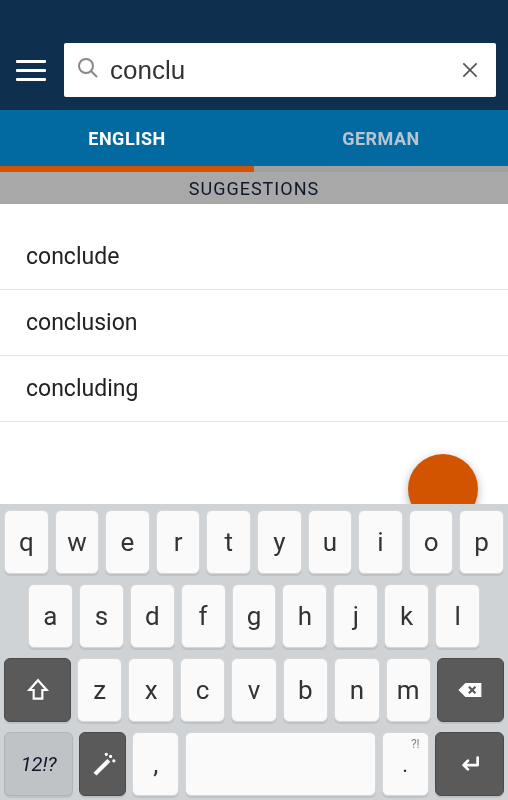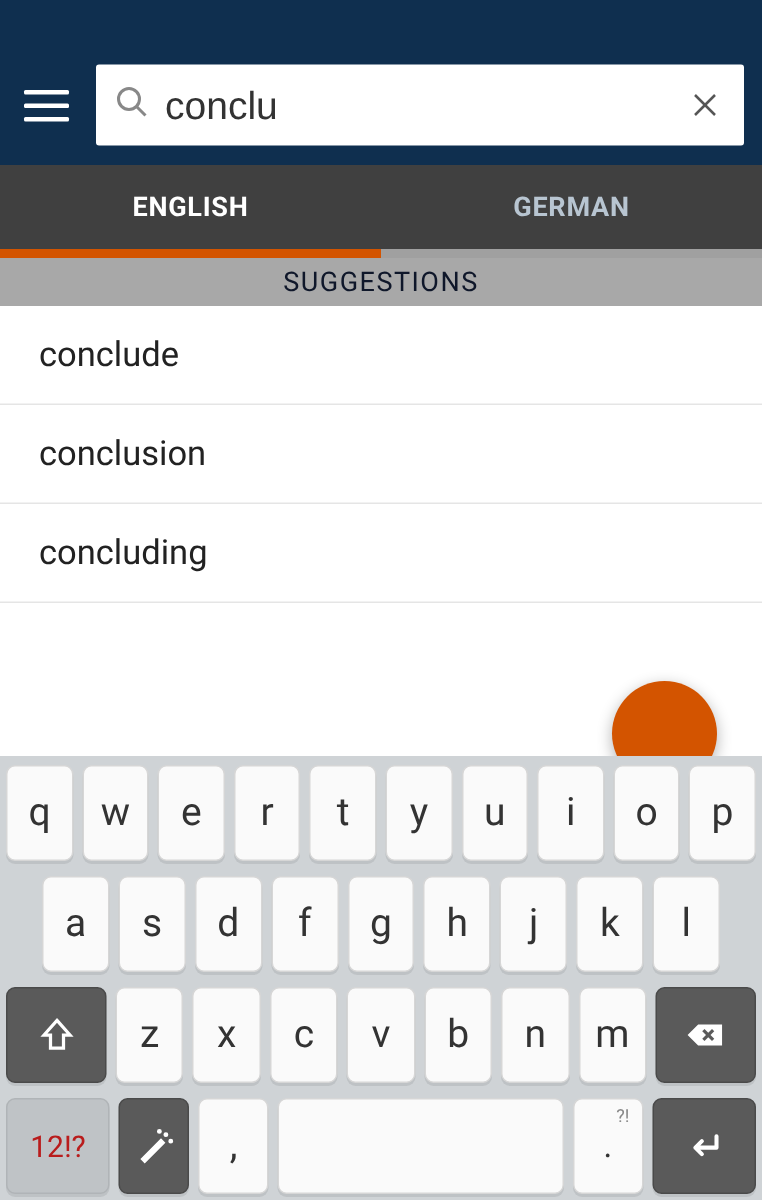--- a/index.html
+++ b/index.html
@@ -10,41 +10,41 @@
   .header { background: #0f2f4f; height: 110px; display: flex; align-items: center; padding: 30px 12px 0 12px; gap: 12px; }
   .hamburger { width: 40px; height: 40px; display: flex; flex-direction: column; justify-content: center; gap: 6px; cursor: pointer; padding: 4px; }
   .hamburger span { display: block; height: 3px; width: 30px; background: #fff; border-radius: 1px; }
   .search-box { flex: 1; background: #fff; height: 54px; display: flex; align-items: center; padding: 0 12px; border-radius: 2px; }
   .search-icon svg { width: 24px; height: 24px; stroke: #888; fill: none; stroke-width: 2; }
   .search-input { flex: 1; border: none; outline: none; font-size: 26px; padding: 0 10px; color: #333; background: transparent; }
   .clear-btn { width: 28px; height: 28px; display: flex; align-items: center; justify-content: center; cursor: pointer; }
   .clear-btn svg { width: 20px; height: 20px; stroke: #555; stroke-width: 2; }
 
   
-  .tabs { background: #404040; height: 56px; display: flex; position: relative; }
+  .tabs { background: #0369a1; height: 56px; display: flex; position: relative; }
   .tab { flex: 1; display: flex; align-items: center; justify-content: center; color: #fff; font-size: 18px; font-weight: 700; letter-spacing: 0.5px; cursor: pointer; }
   .tab.inactive { color: #b8c5d1; }
   .tab-indicator-row { background: #a0a0a0; height: 6px; display: flex; }
   .tab-indicator { height: 6px; background: #d35400; width: 50%; }
 
   
   .sugg-header { background: #a8a8a8; height: 32px; display: flex; align-items: center; justify-content: center; color: #0f172a; font-size: 18px; letter-spacing: 1px; }
 
   
-  .sugg-list { flex: 1; background: #fff; overflow: hidden; position: relative; }
+  .sugg-list { flex: 1; background: #fff; overflow: hidden; position: relative; margin-top: 20px; }
   .sugg-item { height: 66px; border-bottom: 1px solid #e5e5e5; display: flex; align-items: center; padding: 0 26px; font-size: 23px; color: #222; cursor: pointer; }
   .fab { position: absolute; right: 30px; bottom: -20px; width: 70px; height: 70px; background: #d35400; border-radius: 50%; box-shadow: 0 3px 10px rgba(0,0,0,0.3); }
 
   
   .keyboard { background: #cfd3d6; padding: 6px 4px 4px 4px; display: flex; flex-direction: column; gap: 10px; }
   .krow { display: flex; gap: 6px; justify-content: center; }
   .key { background: #fafafa; border: 1px solid #d6d6d6; border-radius: 6px; height: 64px; flex: 1; display: flex; align-items: center; justify-content: center; font-size: 26px; color: #333; cursor: pointer; box-shadow: 0 2px 0 rgba(0,0,0,0.08); user-select: none; }
   .krow.row2 { padding: 0 24px; }
   .key.dark { background: #5a5a5a; color: #fff; border-color: #4a4a4a; }
-  .key.gray { background: #bfc3c6; color: #b91c1c; border-color: #b0b4b7; }
+  .key.gray { background: #bfc3c6; color: #0f172a; border-color: #b0b4b7; font-style: italic; }
   .key.wide15 { flex: 1.5; }
   .key.space { flex: 4.2; }
   .key.sym { font-size: 20px; }
   .key .sup { font-size: 12px; position: absolute; top: 4px; right: 8px; }
   .key.period { position: relative; font-size: 22px; }
   .key.period .sup { color: #888; }
   .key svg { width: 26px; height: 26px; }
   .key.dark svg { stroke: #fff; fill: #fff; }
   .krow.bottom .key { height: 64px; }
 </style>

